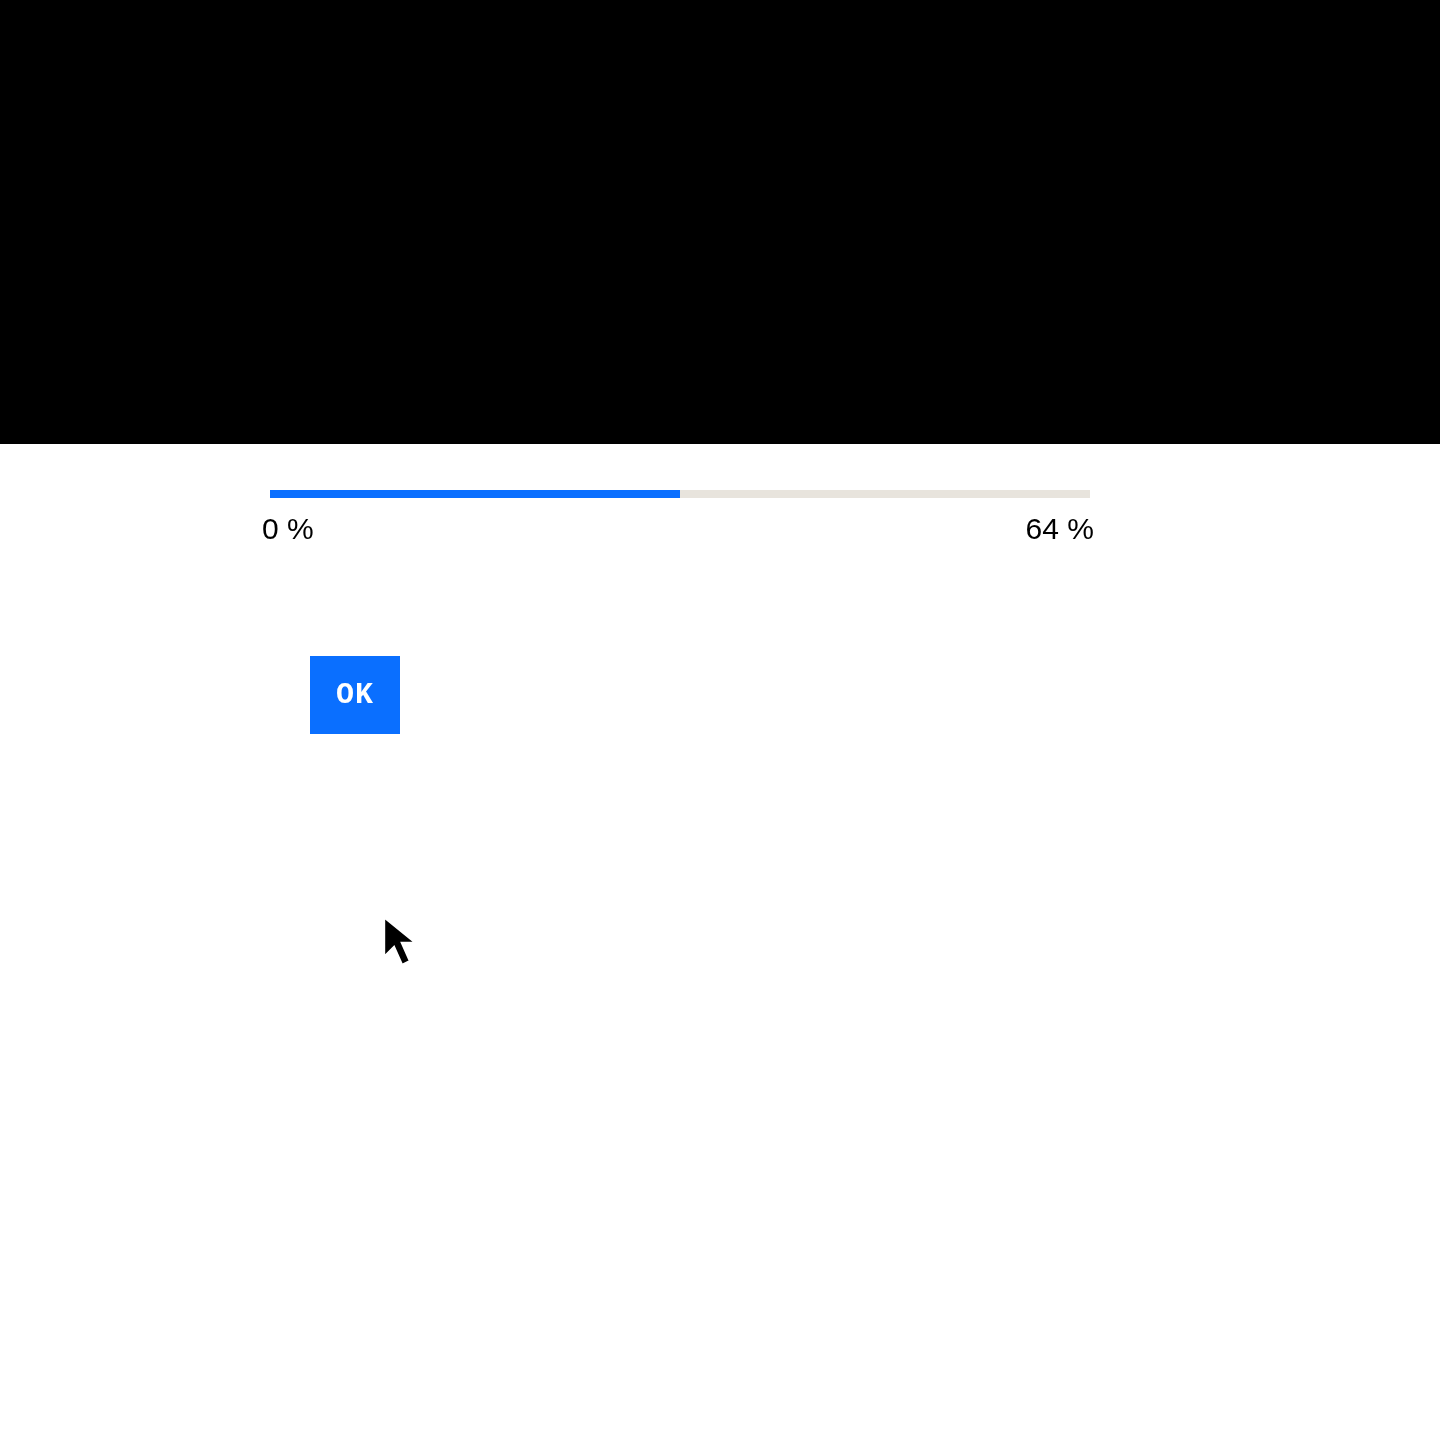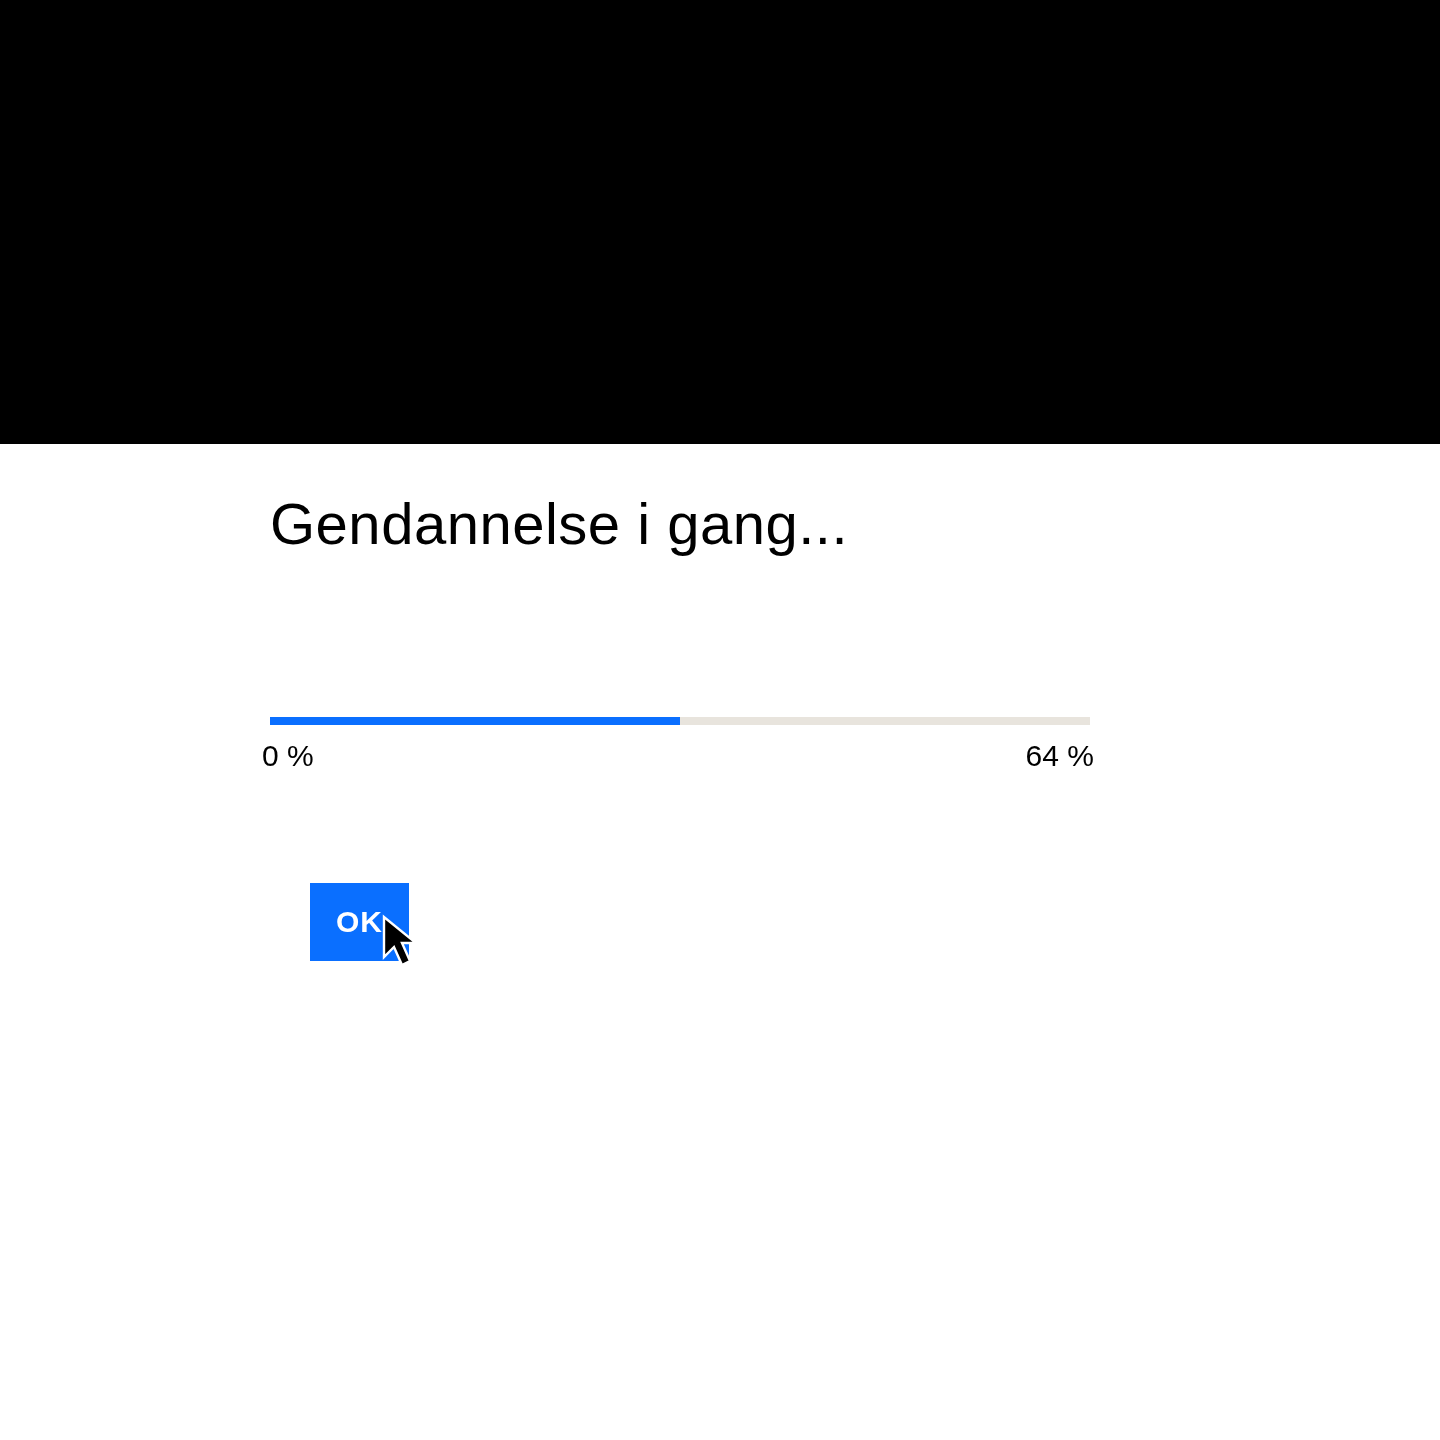--- a/index.html
+++ b/index.html
@@ -67,35 +67,35 @@
       display: inline-block;
       background: #0a6fff;
       color: #ffffff;
       font-size: 30px;
       font-weight: 600;
       padding: 22px 26px;
       border: none;
       cursor: pointer;
       letter-spacing: 1px;
       margin-left: 40px;
+      font-family: Liberation Mono, monospace;
     }
     .cursor {
       position: absolute;
       left: 380px;
       top: 913px;
       pointer-events: none;
     }
   </style>
 </head>
 <body>
 
 <div class="top-black"></div>
 
 <div class="content">
-  <h1 class="title">Gendannelse i gang...</h1>
 
   <div class="progress-wrap">
     <div class="progress-track">
       <div class="progress-fill" style="width:410px;background:#0a6fff;"></div>
     </div>
     <div class="progress-labels">
       <span>0 %</span>
       <span>64 %</span>
     </div>
   </div>

